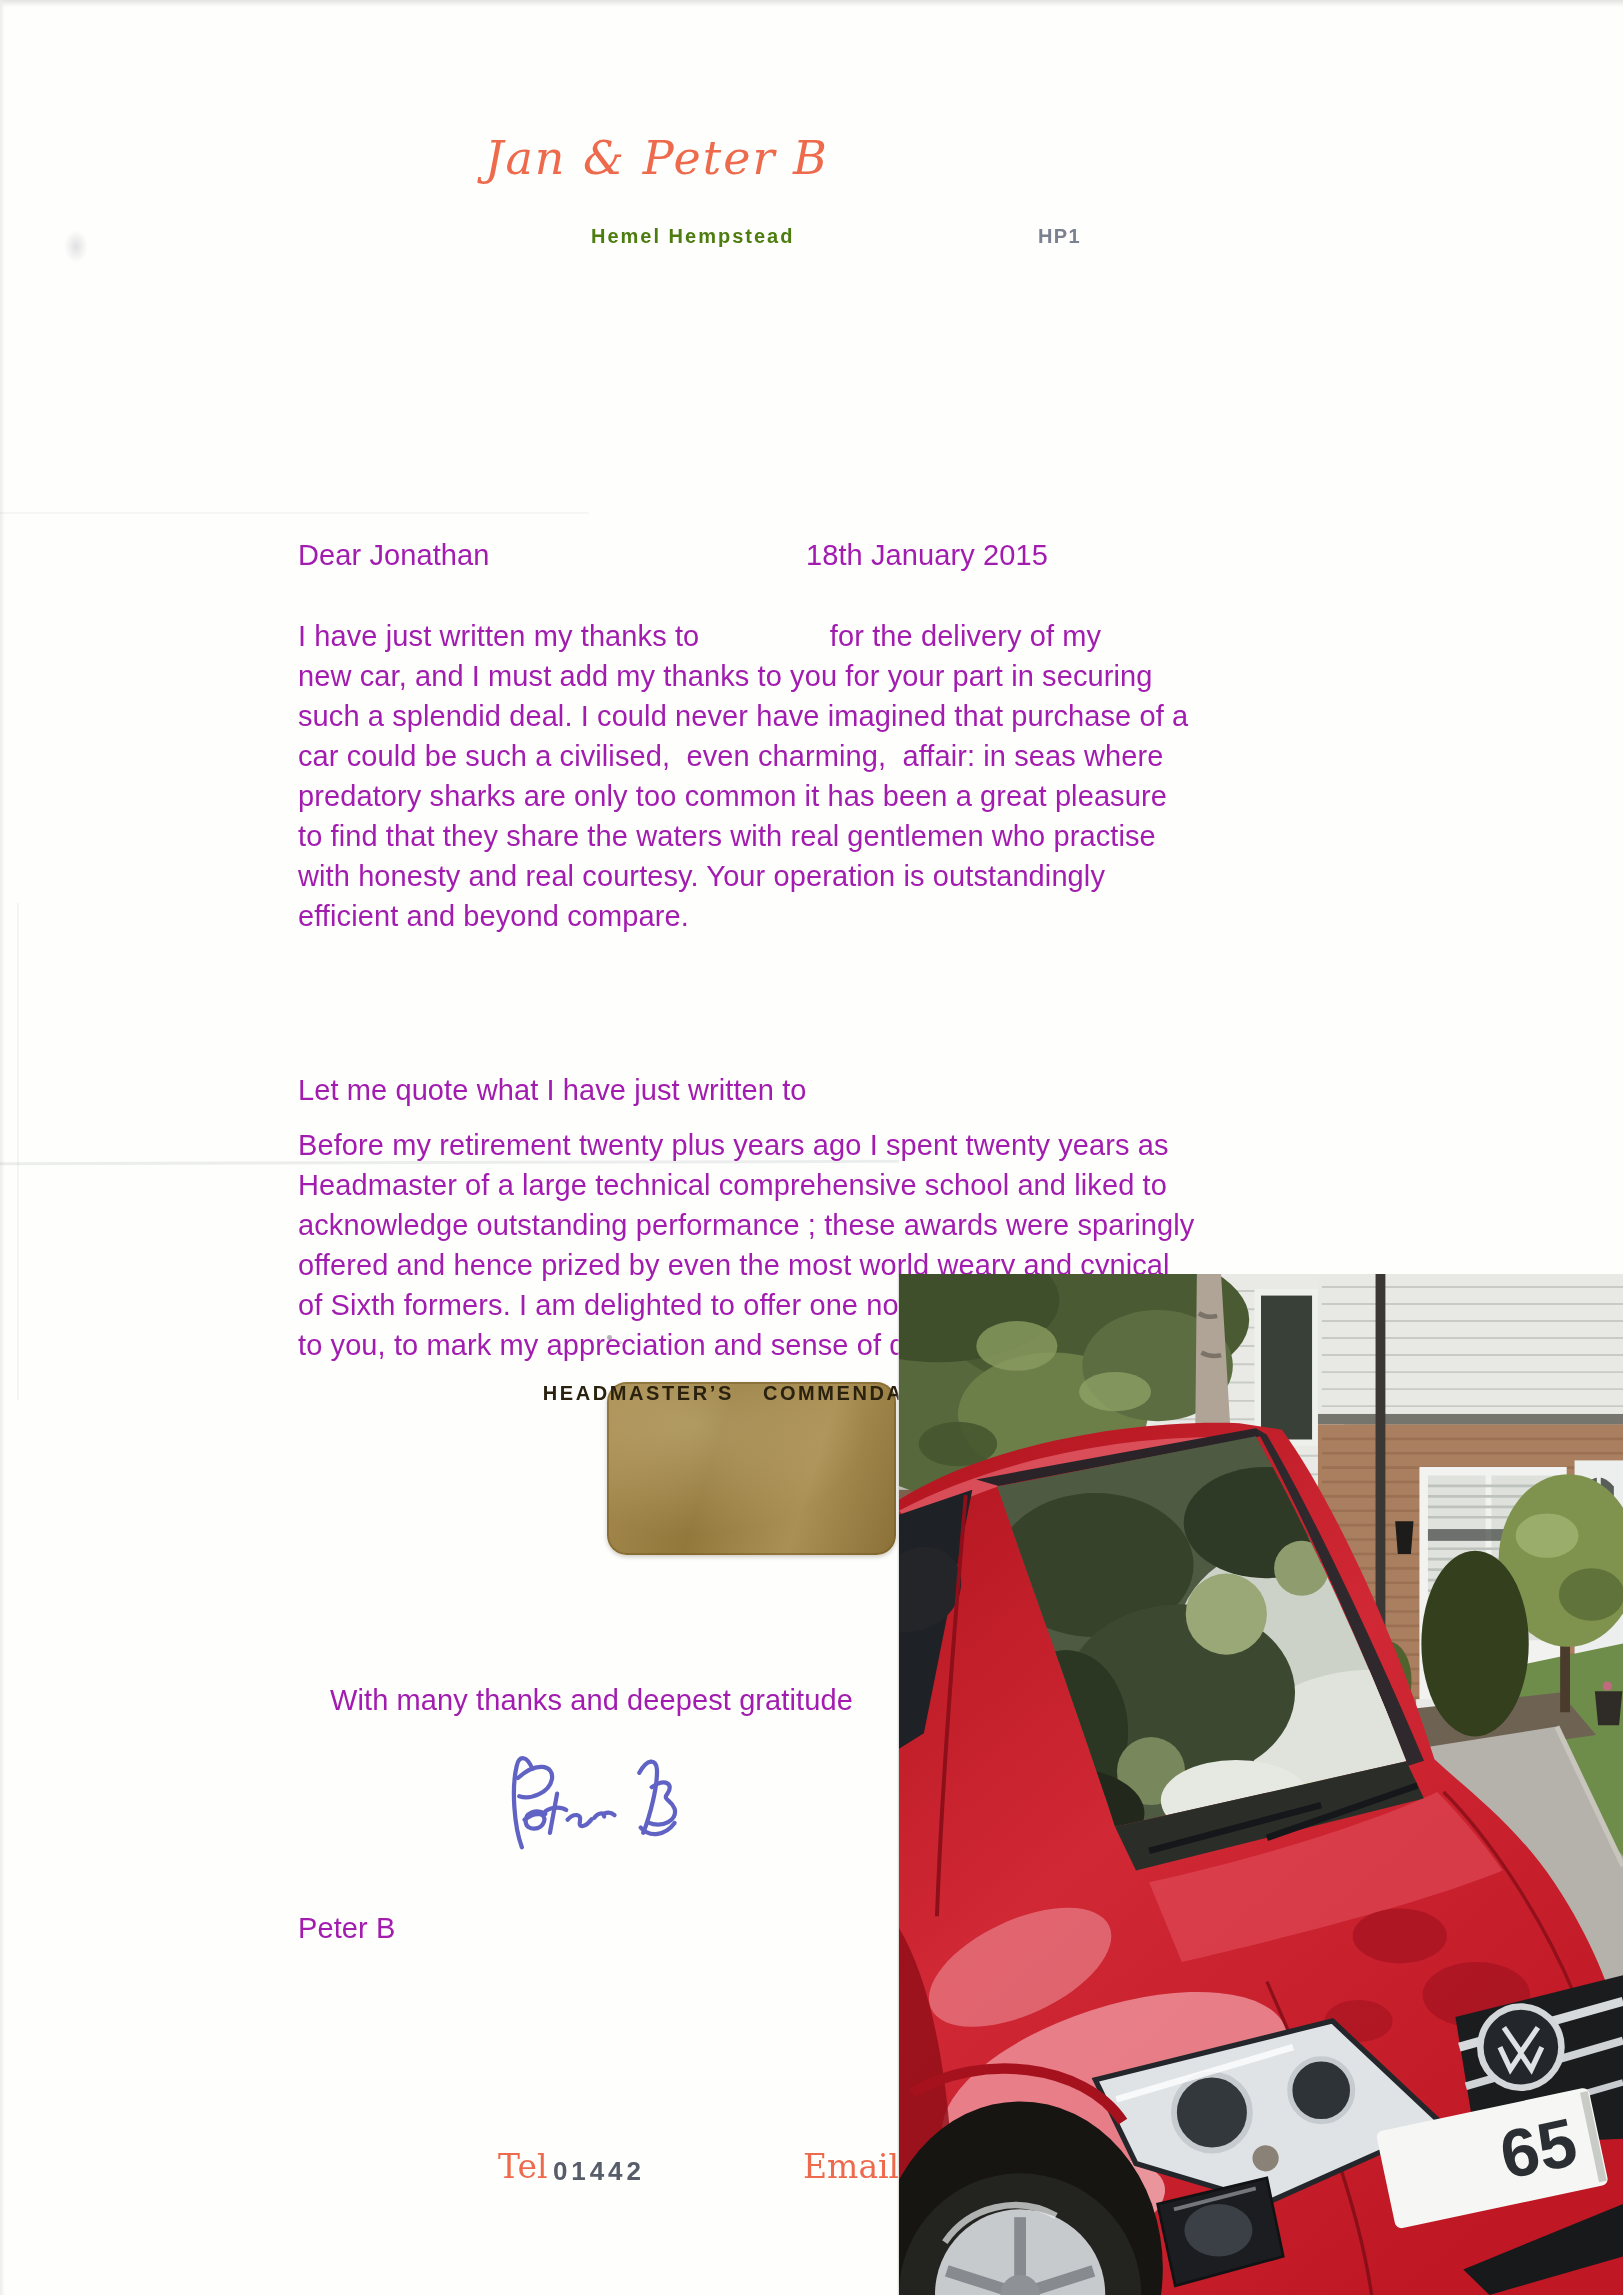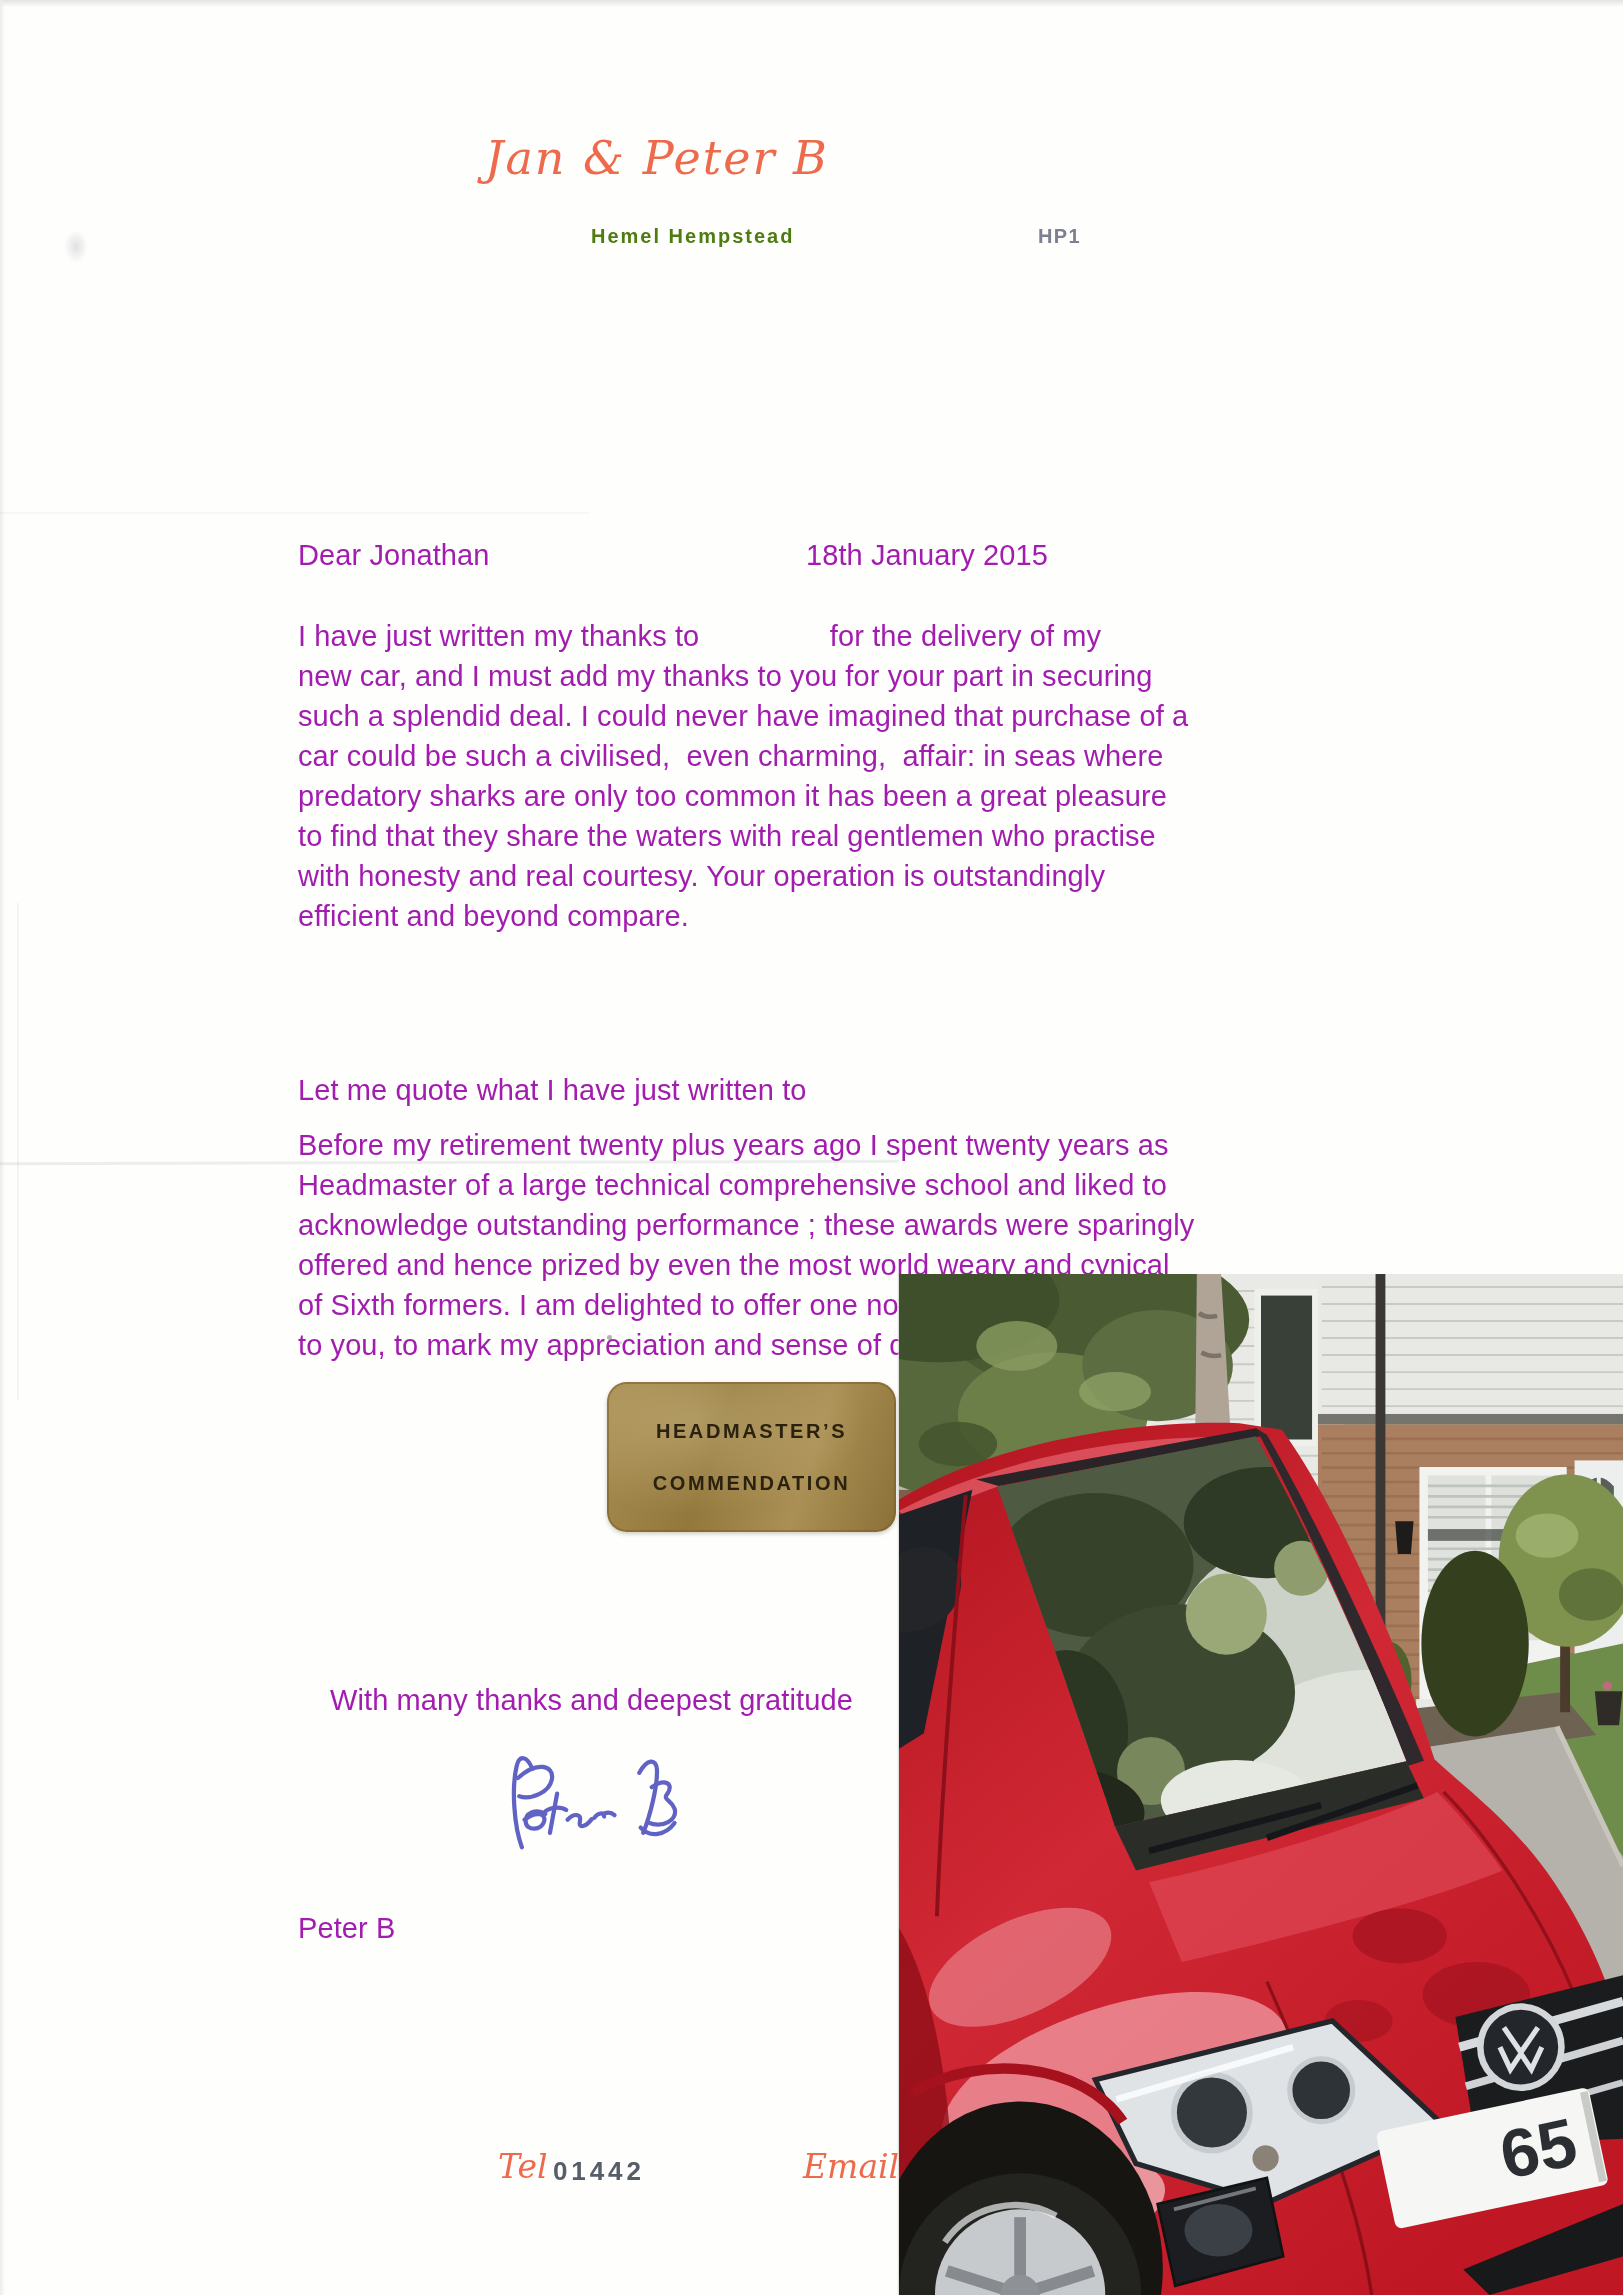--- a/index.html
+++ b/index.html
@@ -44,40 +44,40 @@
   .dateline{position:absolute;left:806px;top:535px;}
   .para{position:absolute;left:298px;width:1034px;white-space:pre-wrap;}
   .p1{top:616px;}
   .p2{top:1070px;}
   .p3{top:1125px;}
   .closing{position:absolute;left:298px;top:1680px;white-space:nowrap;margin-left:32px;}
   .typedname{position:absolute;left:298px;top:1908px;}
 
   
   .plaque{
-    position:absolute;left:607px;top:1382px;width:289px;height:150px;
+    position:absolute;left:607px;top:1382px;width:289px;height:173px;
     border-radius:19.6px;
     background:
       radial-gradient(ellipse at 30% 25%,rgba(255,244,200,.25),rgba(0,0,0,0) 60%),
       linear-gradient(108deg,#a78b50 0%,#93783c 38%,#ab9055 68%,#8a7037 100%);
     box-shadow:inset 0 0 0 2px rgba(120,95,40,.55), 0 2px 4.6px rgba(60,50,20,.25);
-    display:flex;flex-direction:column;align-items:center;justify-content:center;gap:29px;
+    display:flex;flex-direction:row;align-items:flex-start;justify-content:center;gap:29px;
   }
   .plaque div{
     font-size:20px;font-weight:600;letter-spacing:2.6px;color:#2a210f;
     font-family:"Liberation Sans",sans-serif;
   }
 
   
   .sig{position:absolute;left:485px;top:1748px;width:216px;height:124px;}
 
   
   .ft-script{
     position:absolute;font-family:"DejaVu Serif","Liberation Serif",serif;
-    font-style:italic;font-size:33px;color:#ee6a4c;
+    font-size:33px;color:#ee6a4c;
   }
   .ft-tel{left:498px;top:2147px;}
   .ft-email{left:803px;top:2147px;}
   .ft-num{
     position:absolute;left:553px;top:2156px;
     font-size:26px;font-weight:bold;letter-spacing:3.9px;color:#575d69;
   }
 
   
   .photo{

